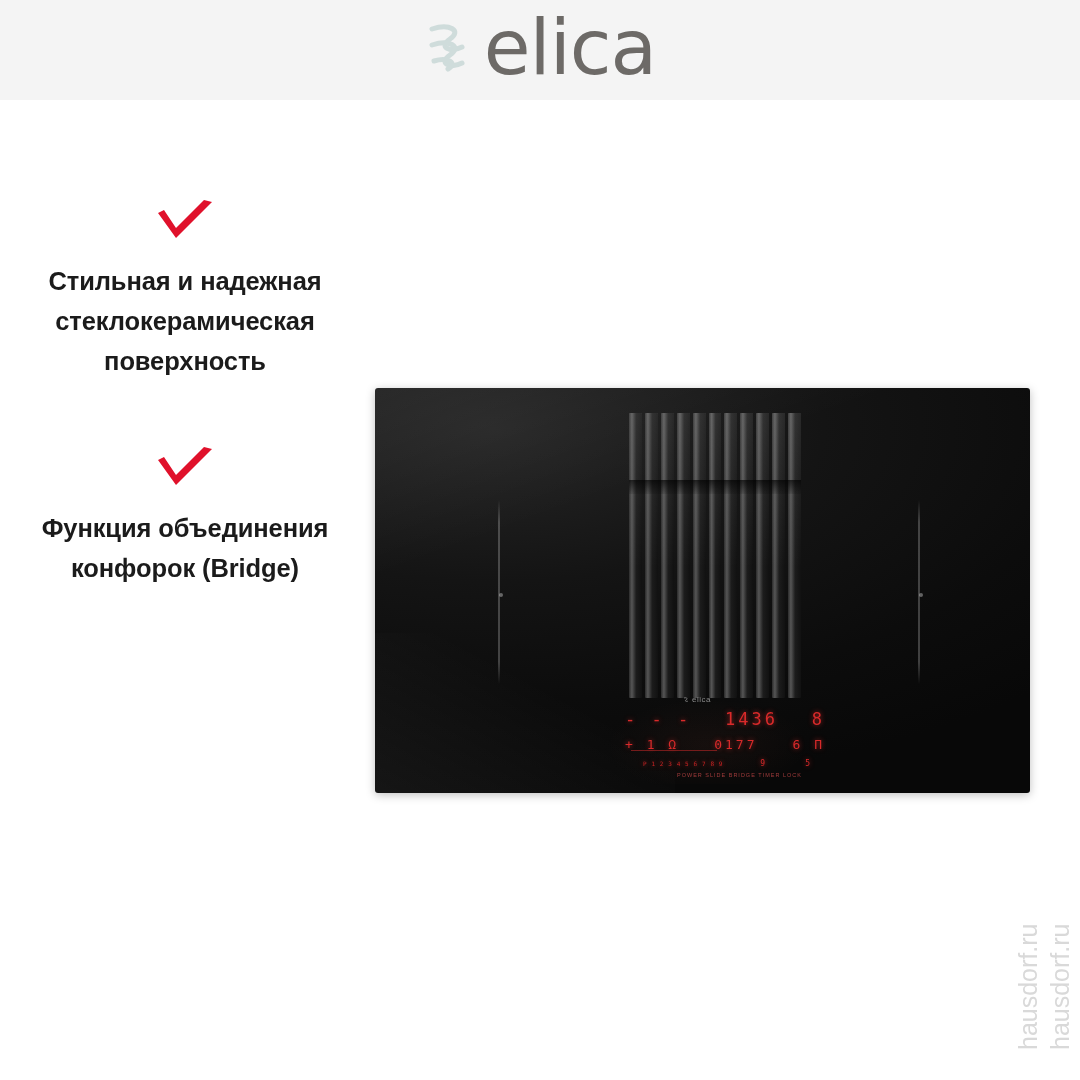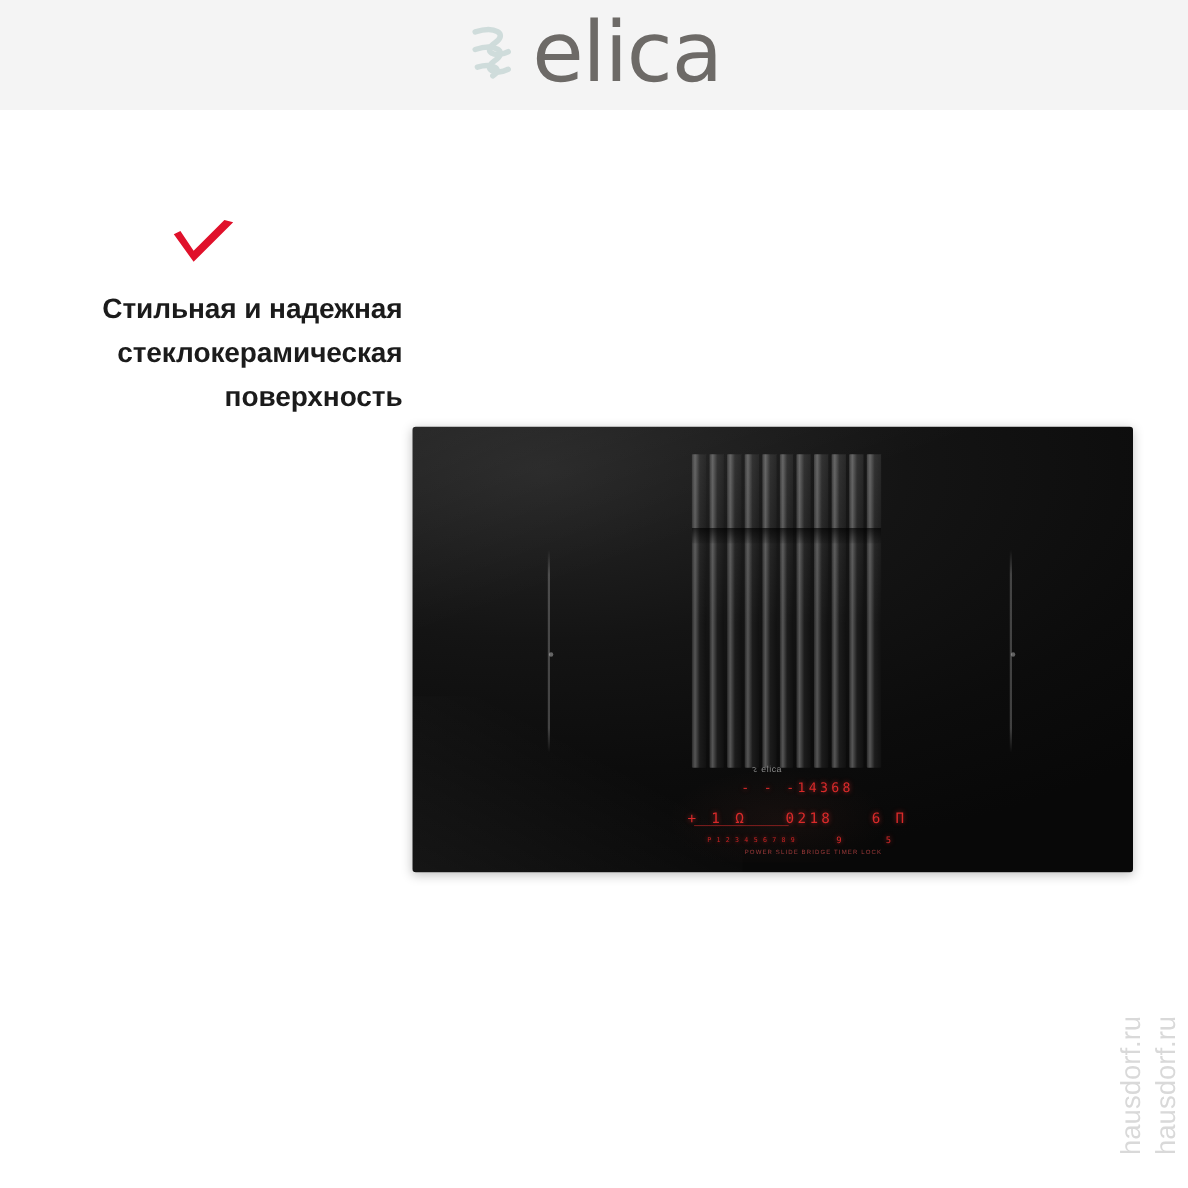--- a/index.html
+++ b/index.html
@@ -59,21 +59,20 @@
     margin: 0 auto 18px auto;
     width: 62px; height: 44px;
   }
   .feature-text {
     font-size: 25.5px;
     font-weight: bold;
     line-height: 1.56;
     color: #1b1b1b;
     padding: 0 4px;
     letter-spacing: -0.1px;
-    text-align: right;
   }
 
   
   .watermark {
     position: absolute;
     right: 0; top: 0;
     width: 78px; height: 1080px;
   }
   .watermark span {
     position: absolute;
@@ -178,21 +177,21 @@
   }
   .panel-logo .pl-mark { width: 6px; height: 8px; display:inline-block; }
   .led-row {
     position: absolute;
     display: flex;
     align-items: center;
     color: #d92a2a;
     font-family: "DejaVu Sans Mono", monospace;
     text-shadow: 0 0 5px rgba(217,42,42,0.75);
   }
-  .led-row-1 { left: 0px; top: 14px; width: 200px; justify-content: center; font-size: 12px; }
+  .led-row-1 { left: 0px; top: 14px; width: 200px; justify-content: space-between; font-size: 17px; }
   .led-row-2 { left: 0px; top: 42px; width: 200px; justify-content: space-between; font-size: 13px; }
   .led-row-3 { left: 18px; top: 64px; width: 170px; justify-content: space-between; font-size: 8px; }
   .seg { letter-spacing: 3px; }
   .mini-label {
     font-size: 6px;
     color: #c22;
     letter-spacing: 0.6px;
   }
   .slider-line {
     position: absolute;
@@ -236,20 +235,28 @@
 
   <div class="feature">
     <span class="check">
       <svg viewBox="0 0 62 44" width="62" height="44" aria-hidden="true">
         <path d="M4 13 L22 38 L58 2 L50 0 L22 28 L10 10 Z" fill="#e0112b"></path>
       </svg>
     </span>
     <div class="feature-text">Стильная и надежная стеклокерамическая поверхность</div>
   </div>
 
+  <div class="feature">
+    <span class="check">
+      <svg viewBox="0 0 62 44" width="62" height="44" aria-hidden="true">
+        <path d="M4 13 L22 38 L58 2 L50 0 L22 28 L10 10 Z" fill="#e0112b"></path>
+      </svg>
+    </span>
+    <div class="feature-text">Функция объединения конфорок (Bridge)</div>
+  </div>
 
 
 </div>
 
 <div class="cooktop-wrap">
   <div class="cooktop">
 
     <div class="glass-sheen2"></div>
 
     <div class="zone zone-left"></div>
@@ -285,21 +292,21 @@
       </div>
 
       <div class="led-row led-row-1">
         <span class="seg">- - -</span>
         <span class="seg">1436</span>
         <span class="seg">8</span>
       </div>
 
       <div class="led-row led-row-2">
         <span class="seg">+ 1 Ω</span>
-        <span class="seg">0218</span>
+        <span class="seg">0177</span>
         <span class="seg">6 П</span>
       </div>
 
       <div class="slider-line"></div>
 
       <div class="led-row led-row-3">
         <span class="mini-label">P 1 2 3 4 5 6 7 8 9</span>
         <span class="seg">9</span>
         <span class="seg">5</span>
       </div>

